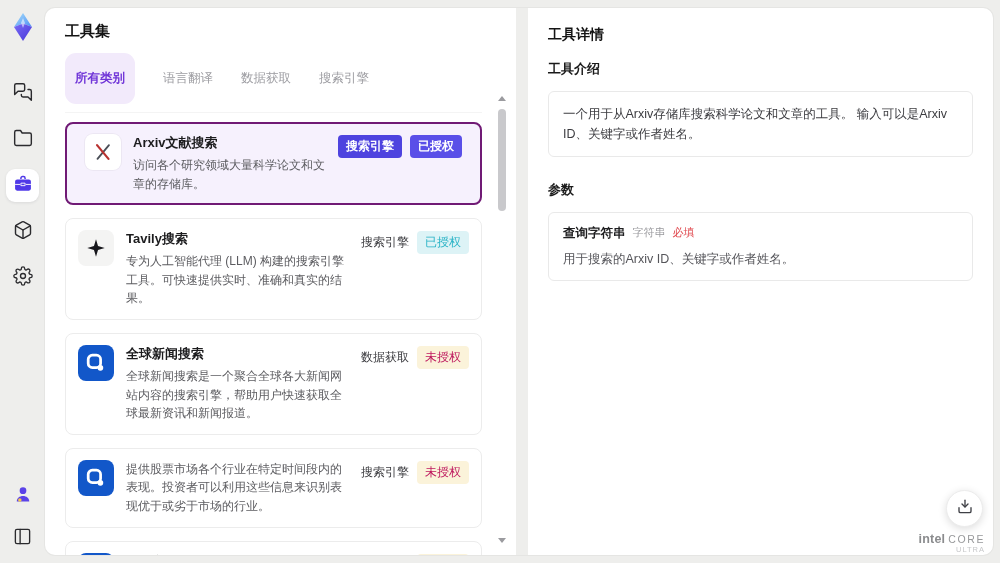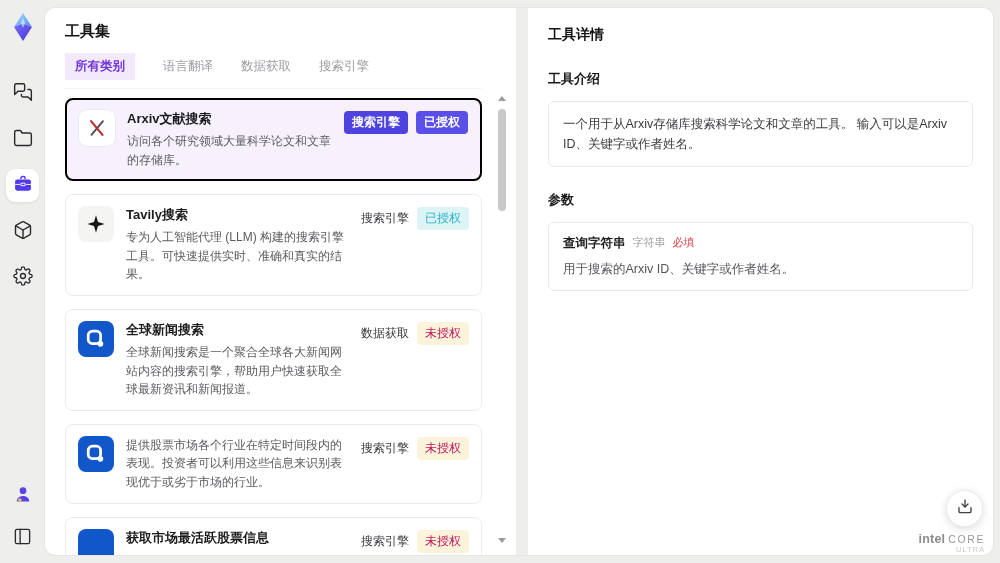--- a/index.html
+++ b/index.html
@@ -16,25 +16,25 @@
   .rail-nav { margin-top:34px; display:flex; flex-direction:column; gap:13px; align-items:center; }
   .rail-btn { width:33px; height:33px; border:none; background:transparent; display:flex; align-items:center; justify-content:center; border-radius:9px; cursor:pointer; }
   .rail-btn.active { background:#ffffff; box-shadow:0 1px 3px rgba(40,40,60,.10); }
   .rail-bottom { position:absolute; left:0; bottom:9px; width:45px; display:flex; flex-direction:column; gap:9px; align-items:center; }
   
   .panel { position:absolute; left:45px; top:8px; width:948px; height:547px; background:#ffffff; border-radius:10px; display:flex; overflow:hidden; box-shadow:0 0 0 1px rgba(0,0,0,.035); }
   .list-col { width:471px; padding:10px 34px 0 20px; position:relative; }
   .page-title { font-size:15px; font-weight:700; color:#141414; margin:4px 0 12px; }
   .tabs { display:flex; gap:28px; align-items:center; font-size:12.5px; padding-bottom:8px; margin-bottom:9px; border-bottom:1px solid #f4f4f4; }
   .tab { color:#9c9ca1; padding:5px 0; cursor:pointer; white-space:nowrap; }
-  .tab.active { color:#7136d8; background:#f2eafb; padding:5px 10px; border-radius:1px; font-weight:700; }
+  .tab.active { color:#7136d8; background:#f2eafb; padding:17px 10px; border-radius:11px; font-weight:700; }
   
   .tool-list { position:relative; }
   .tool-card { display:flex; align-items:flex-start; border:1px solid #ececec; border-radius:8px; background:#fff; padding:11px 12px; margin-bottom:13px; cursor:pointer; }
-  .tool-card.selected { background:#f6f1fd; border:2px solid #000000; padding:10px 12px; }
+  .tool-card.selected { background:#f6f1fd; border:2px solid #701a75; padding:10px 18px; }
   .tool-icon { width:36px; height:36px; border-radius:8px; flex:0 0 36px; margin-right:12px; display:flex; align-items:center; justify-content:center; }
   .tile-light { background:#f4f4f3; }
   .tile-white { background:#ffffff; box-shadow:0 0 0 1px rgba(0,0,0,.04); }
   .tile-blue  { background:#1257c9; }
   .tool-body { flex:1; min-width:0; margin-right:10px; }
   .tool-name { font-size:13px; font-weight:700; color:#1c1c1e; margin-bottom:4px; }
   .tool-desc { font-size:12px; color:#5c5c60; line-height:1.55; }
   .tool-badges { display:flex; gap:8px; align-items:center; flex:0 0 auto; margin-top:1px; }
   .badge { font-size:12px; border-radius:4px; padding:3px 8px; white-space:nowrap; }
   .badge.solid-cat  { background:#4e43df; color:#fff; font-weight:600; }
@@ -43,21 +43,21 @@
   .badge.authorized   { background:#ddf3f6; color:#2ab3c6; }
   .badge.unauthorized { background:#fbf3da; color:#be185d; }
   
   .scrollbar { position:absolute; top:88px; right:9px; bottom:12px; width:10px; }
   .sb-up, .sb-down { position:absolute; left:1px; width:0; height:0; border-left:4px solid transparent; border-right:4px solid transparent; cursor:pointer; }
   .sb-up   { top:0; border-bottom:5px solid #9b9b9f; }
   .sb-down { bottom:0; border-top:5px solid #9b9b9f; }
   .sb-thumb { position:absolute; top:13px; left:1px; width:8px; height:102px; background:#c9c9cc; border-radius:4px; cursor:grab; }
   
   .detail-col { flex:1; border-left:12px solid #eeeeec; padding:10px 20px 0 20px; }
-  .detail-title { font-size:14px; font-weight:700; color:#141414; margin:8px 0 26px; }
+  .detail-title { font-size:14px; font-weight:700; color:#141414; margin:8px 0 16px; }
   .section-heading { font-size:13px; font-weight:700; color:#1a1a1a; margin:0 0 13px; }
   .box { border:1px solid #e9e9e9; border-radius:6px; padding:12px 14px; background:#fff; }
   .intro-box { font-size:12.5px; color:#3c3c40; line-height:1.6; margin-bottom:24px; }
   .param-head { display:flex; align-items:flex-start; gap:7px; margin-bottom:9px; }
   .p-name { font-size:12.5px; font-weight:700; color:#202022; }
   .p-type { font-size:11px; color:#9a9a9e; }
   .p-req  { font-size:11px; color:#e0474d; }
   .p-desc { font-size:12.5px; color:#55555a; }
   
   .fab { position:absolute; right:17px; bottom:36px; width:37px; height:37px; border-radius:50%; background:#fff; border:1px solid #ececec; box-shadow:0 2px 8px rgba(0,0,0,.14); display:flex; align-items:center; justify-content:center; cursor:pointer; }

